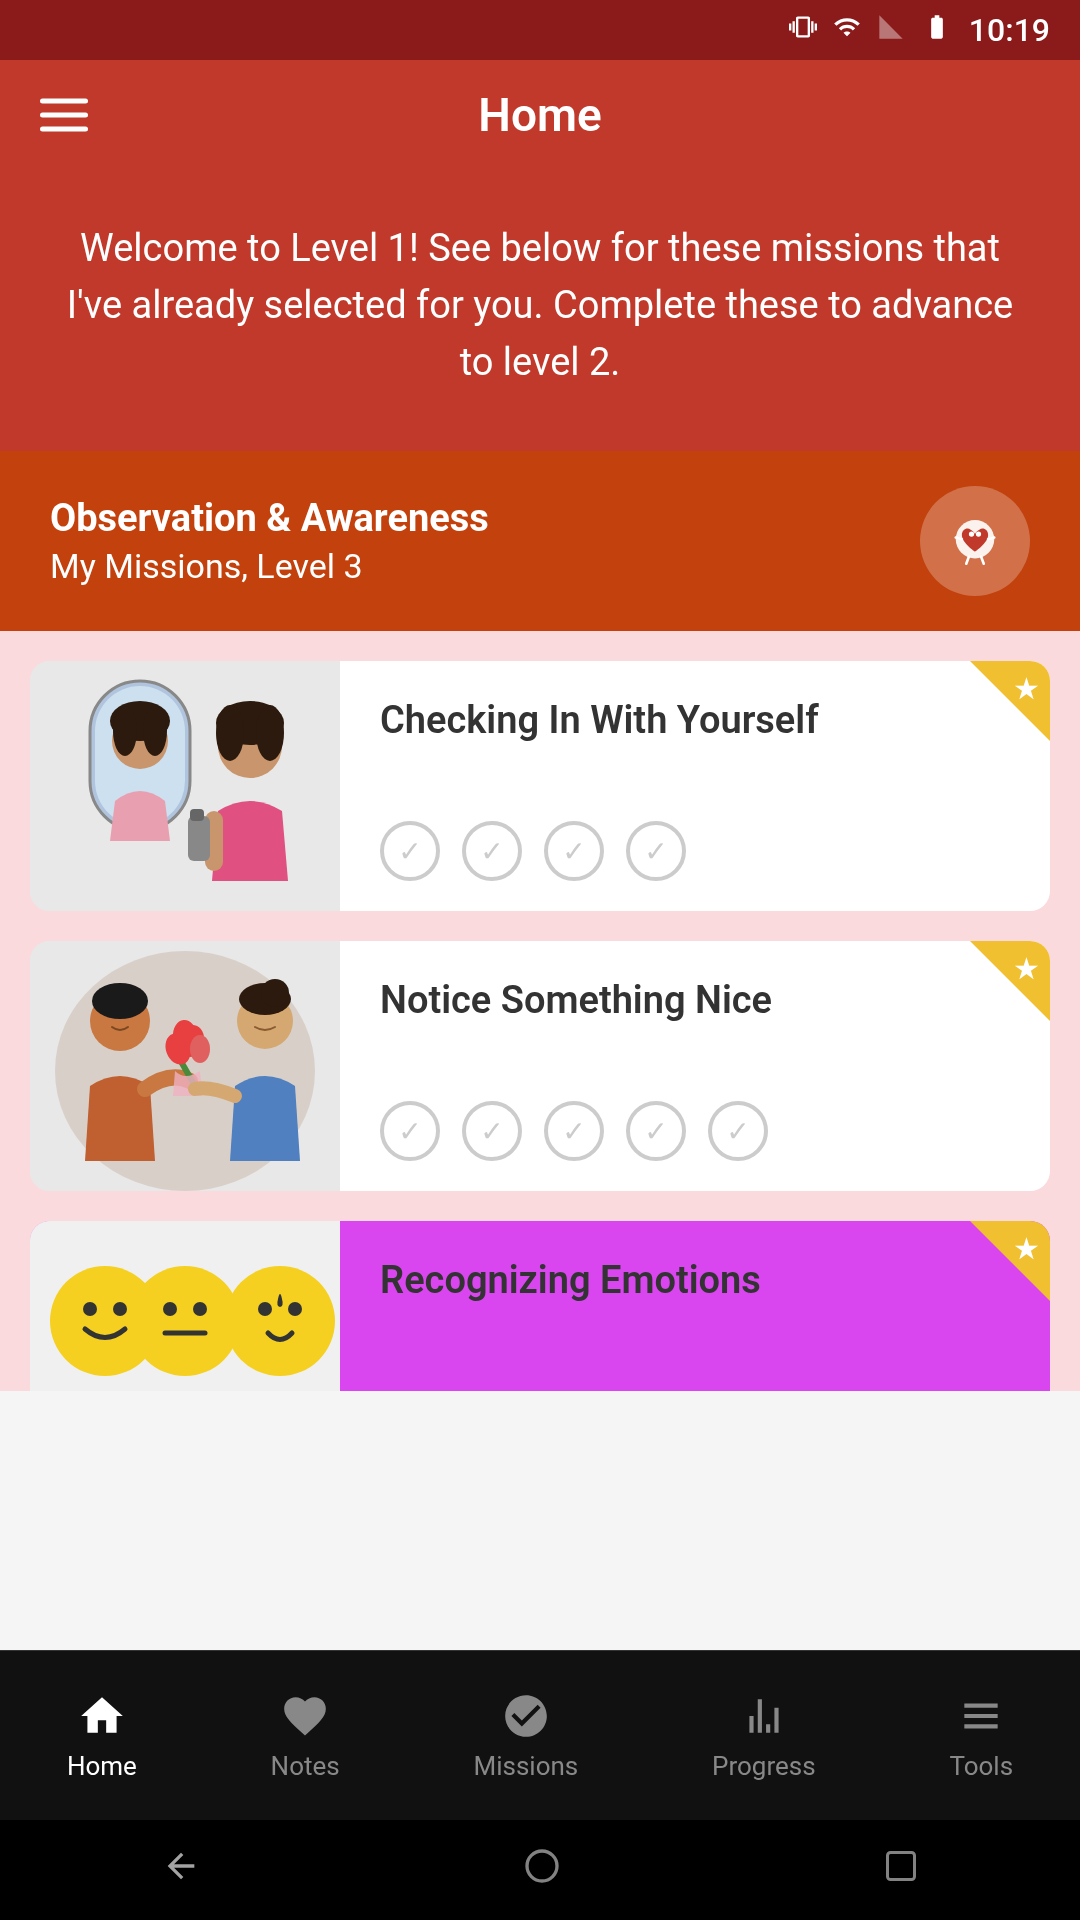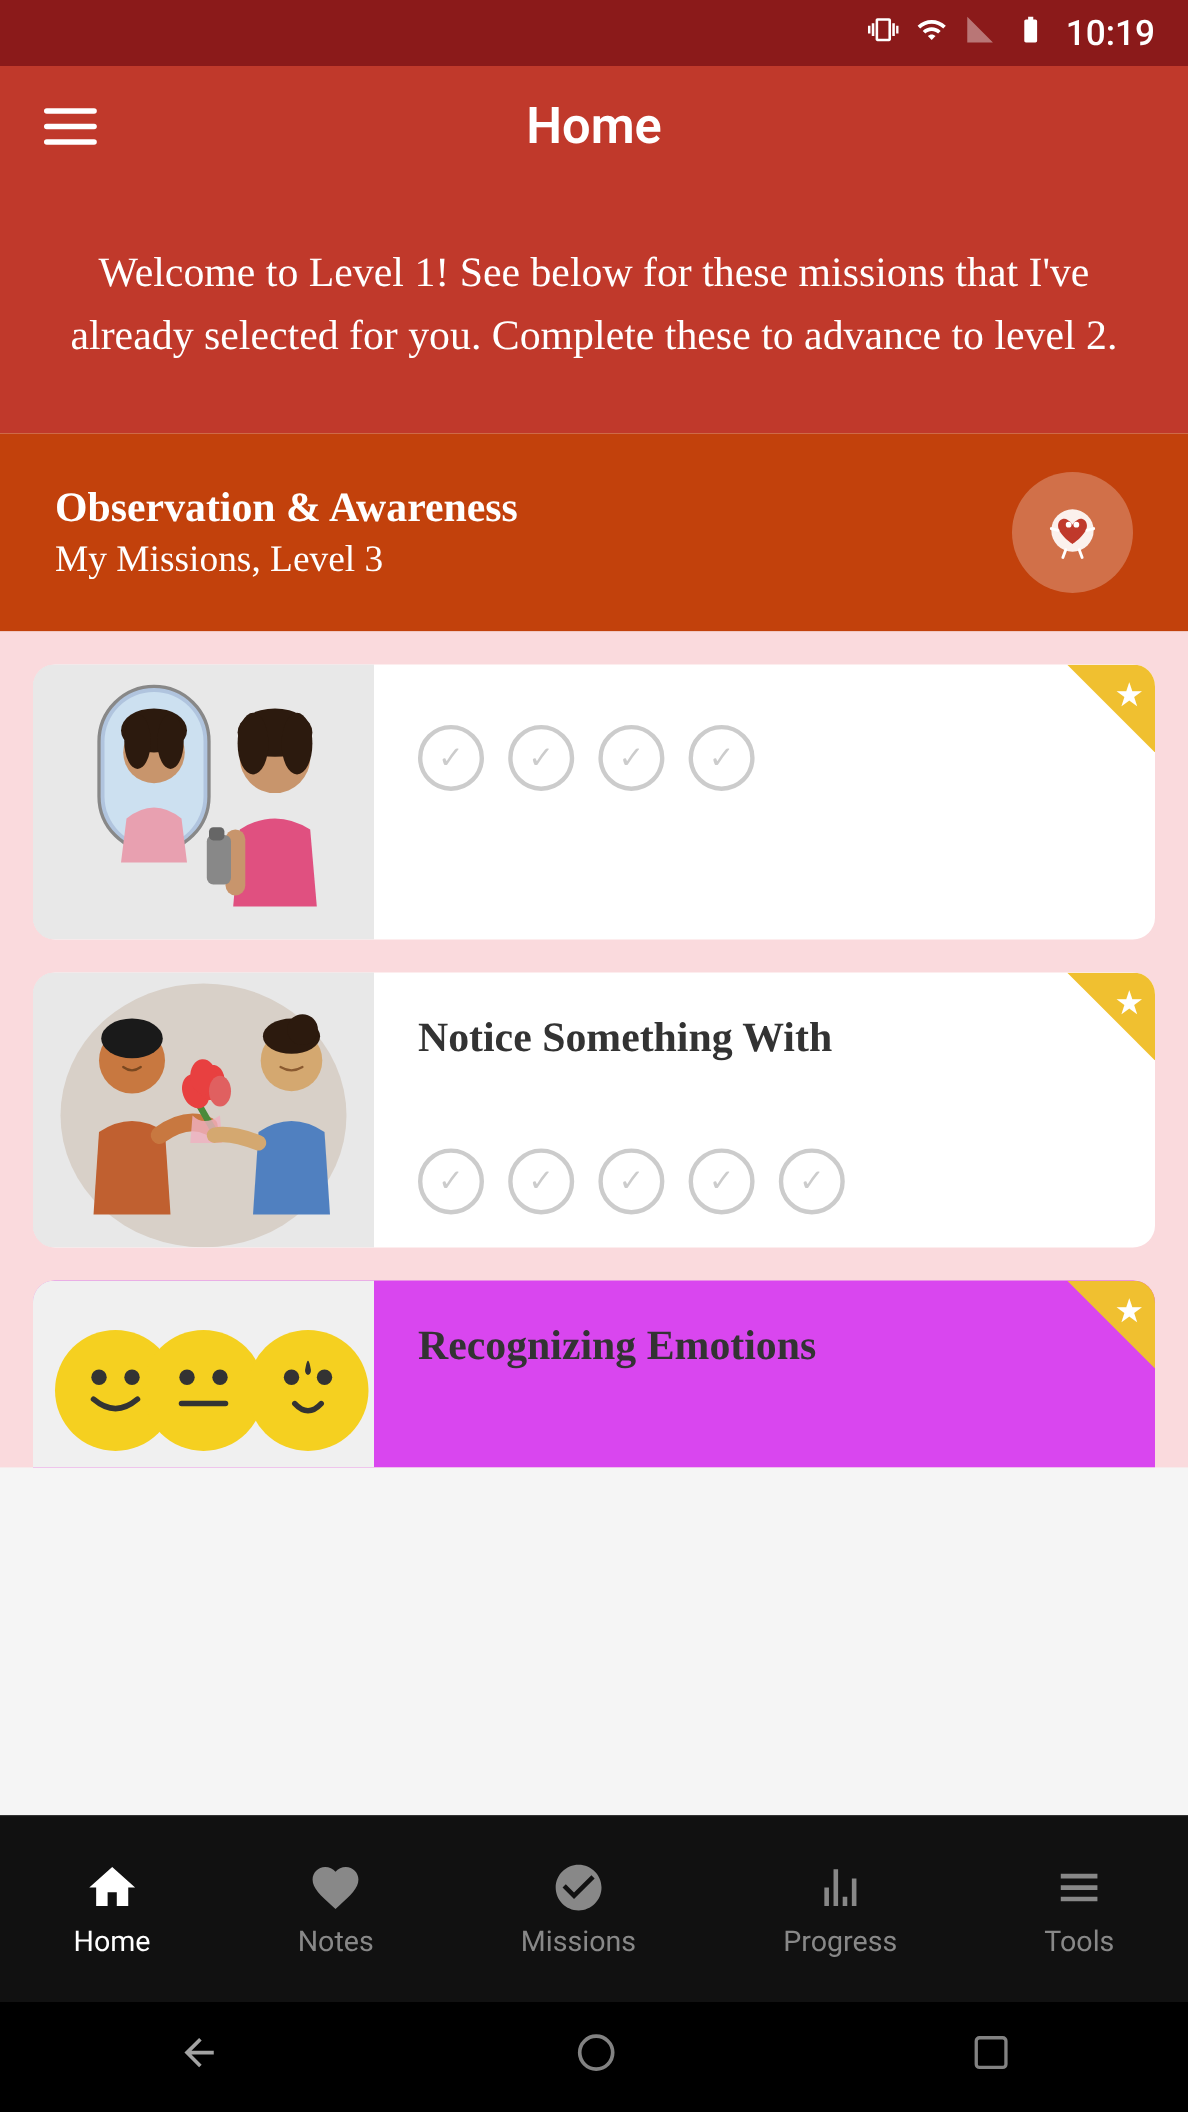--- a/index.html
+++ b/index.html
@@ -275,21 +275,20 @@
       overflow: hidden;
     }
 
     .content-scroll {
       position: absolute;
       top: 170px;
       left: 0;
       right: 0;
       bottom: 270px;
       overflow: hidden;
-      font-family: Liberation Serif, serif;
     }
   </style>
 </head>
 <body>
 
 <div class="page-wrapper">
 
   <div class="status-bar">
     <div class="status-icons">
       <span class="status-icon-item">
@@ -381,20 +380,21 @@
 
             <path d="M188 150 Q220 130 252 150 L258 220 H182 Z" fill="#e05080"></path>
 
             <rect x="175" y="150" width="18" height="60" rx="9" fill="#c8956c"></rect>
 
             <rect x="158" y="155" width="22" height="45" rx="6" fill="#888"></rect>
             <rect x="160" y="148" width="14" height="12" rx="4" fill="#666"></rect>
           </svg>
         </div>
         <div class="card-body">
+          <div class="card-title">Checking In With Yourself</div>
           <div class="card-checks">
             <div class="check-circle">✓</div>
             <div class="check-circle">✓</div>
             <div class="check-circle">✓</div>
             <div class="check-circle">✓</div>
           </div>
         </div>
       </div>
 
       <div class="mission-card">
@@ -429,21 +429,21 @@
 
             <path d="M205 145 Q235 125 265 145 L270 220 H200 Z" fill="#5080c0"></path>
 
             <path d="M205 155 Q180 145 165 148" stroke="#d4a870" stroke-width="14" fill="none" stroke-linecap="round"></path>
 
             <path d="M225 86 Q235 92 245 86" stroke="#8a5a30" stroke-width="2" fill="none" stroke-linecap="round"></path>
             <path d="M82 86 Q90 92 98 86" stroke="#7a4820" stroke-width="2" fill="none" stroke-linecap="round"></path>
           </svg>
         </div>
         <div class="card-body">
-          <div class="card-title">Notice Something With</div>
+          <div class="card-title">Notice Something Nice</div>
           <div class="card-checks">
             <div class="check-circle">✓</div>
             <div class="check-circle">✓</div>
             <div class="check-circle">✓</div>
             <div class="check-circle">✓</div>
             <div class="check-circle">✓</div>
           </div>
         </div>
       </div>
 

